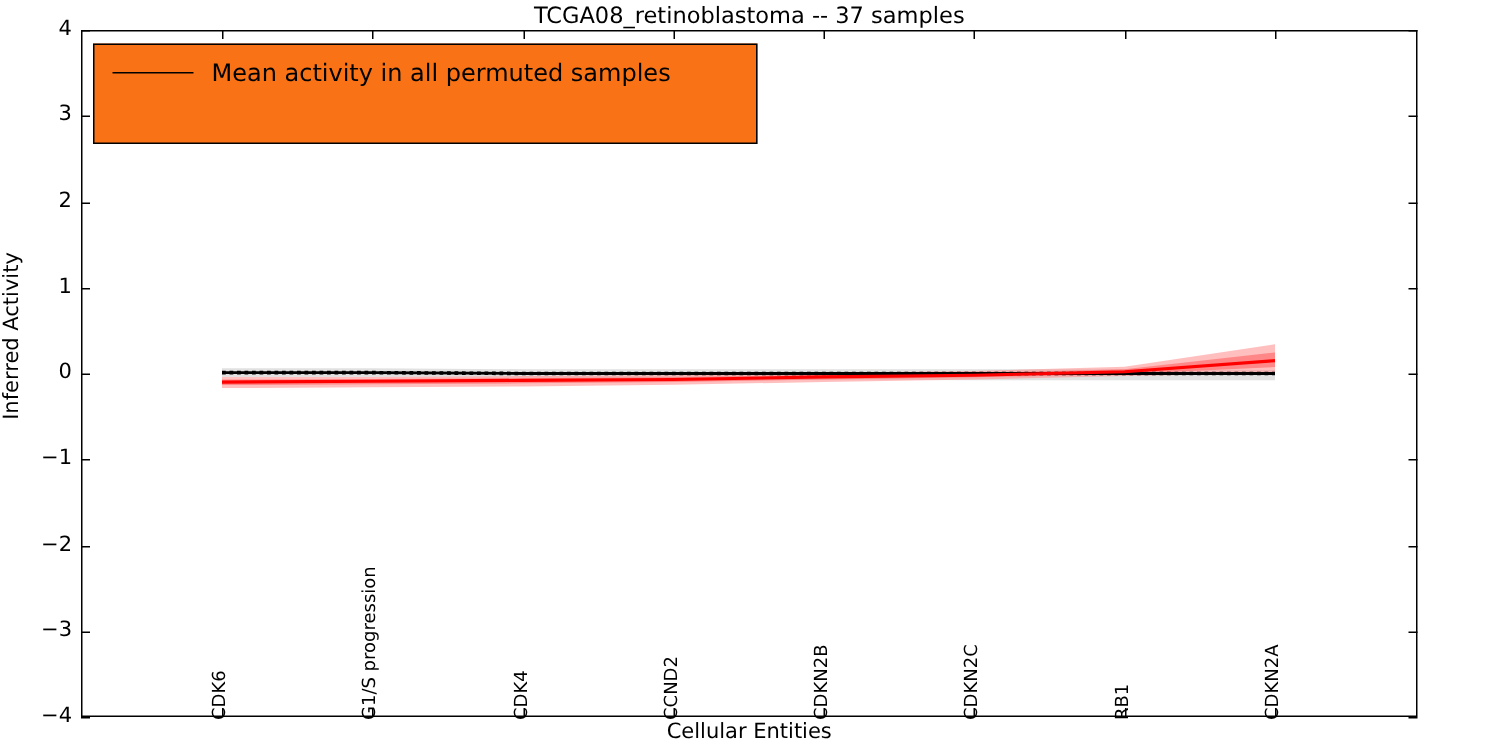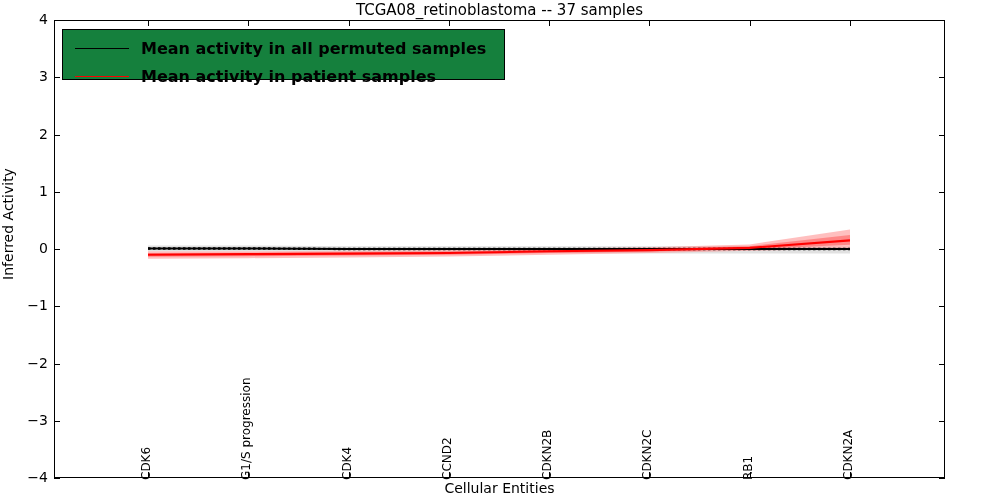--- a/index.html
+++ b/index.html
@@ -73,25 +73,24 @@
     position:absolute;
     left:54px;top:480px;width:891px;
     text-align:center;font-size:14px;color:#000;
     white-space:nowrap;
   }
 
   
   .legend{
     position:absolute;
     left:62px;top:29px;
-    width:443px;height:51px;
+    width:443px;height:67px;
     border:1.3px solid #000;
-    background:#15803d;
+    background:#f97316;
     box-sizing:border-box;
-    font-weight:bold;
   }
   .legend-row{
     position:absolute;left:0;
     height:28px;width:100%;
   }
   .legend-row.r0{top:5px;}
   .legend-row.r1{top:33px;}
   .legend-swatch{
     position:absolute;left:12px;top:13px;
     width:54px;height:0;
@@ -186,19 +185,15 @@
       <div class="xtick-mark top" style="left: 850px;"></div>
       <div class="xtick-label" style="left: 855px; top: 466px;">CDKN2A</div>
     </div>
   <div class="xlabel">Cellular Entities</div>
 
   <div class="legend">
     <div class="legend-row r0">
       <span class="legend-swatch black"></span>
       <span class="legend-text">Mean activity in all permuted samples</span>
     </div>
-    <div class="legend-row r1">
-      <span class="legend-swatch red"></span>
-      <span class="legend-text">Mean activity in patient samples</span>
-    </div>
   </div>
 
 </div>
 
 </body></html>

